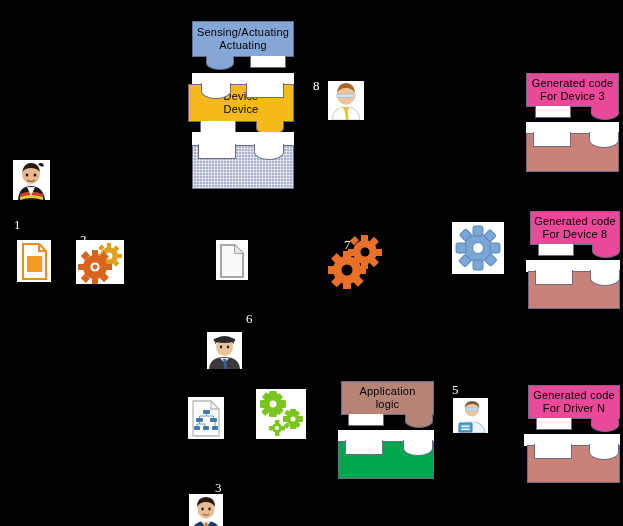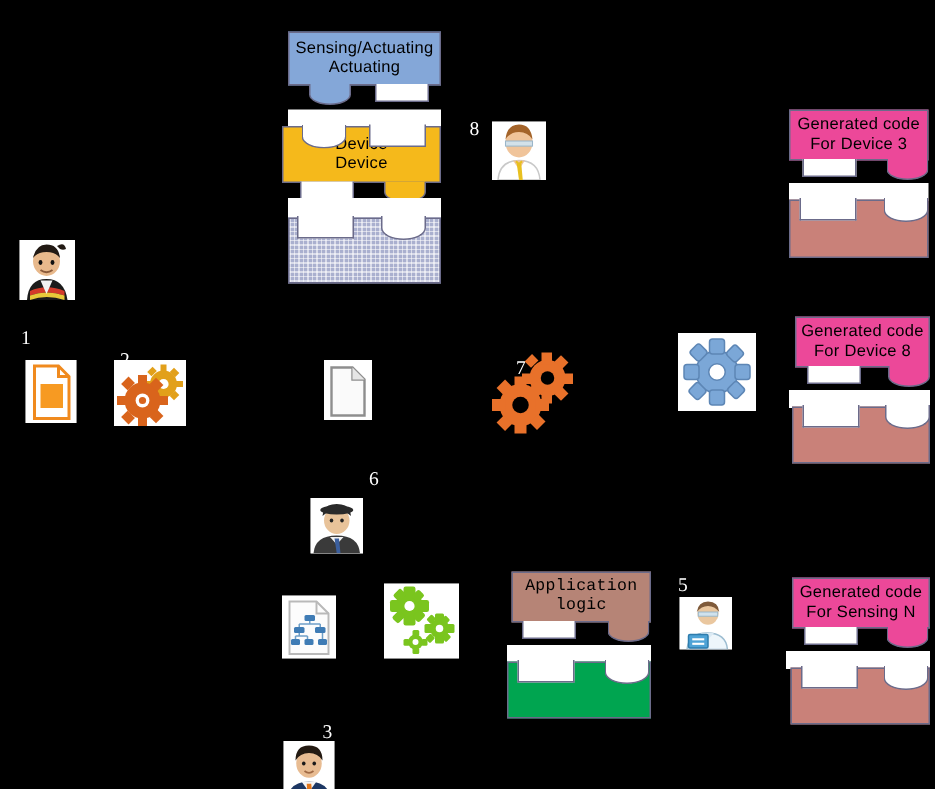--- a/index.html
+++ b/index.html
@@ -141,33 +141,33 @@
 
   <div class="gapstrip" style="left:526px;top:248px;width:94px;height:12px;"></div>
   <div class="pzbody c-rose" style="left:528px;top:259px;width:92px;height:38px;"></div>
   <div class="notch-rect" style="left:535px;top:258px;"></div>
   <div class="notch-round" style="left:590px;top:258px;"></div>
 
   <div class="pz pz-top c-cyan" style="left:528px;top:373px;width:92px;height:34px;">
     <div class="pz-label">
       <span>
         <span>Generated code</span><br>
-        <span>For Sensing N</span>
+        <span>For Driver N</span>
       </span>
     </div>
   </div>
   <div class="tab" style="left:536px;top:406px;"></div>
   <div class="knob c-cyan" style="left:591px;top:406px;"></div>
 
   <div class="gapstrip" style="left:524px;top:422px;width:96px;height:12px;"></div>
   <div class="pzbody c-rose" style="left:527px;top:433px;width:93px;height:38px;"></div>
   <div class="notch-rect" style="left:534px;top:432px;"></div>
   <div class="notch-round" style="left:589px;top:432px;"></div>
 
-  <div class="pz pz-top c-brown" style="left:341px;top:369px;width:93px;height:34px;font-family:Liberation Mono, monospace;">
+  <div class="pz pz-top c-brown" style="left:341px;top:369px;width:93px;height:34px;">
     <div class="pz-label">
       <span>
         <span>Application</span><br>
         <span>logic</span>
       </span>
     </div>
   </div>
   <div class="tab" style="left:348px;top:402px;"></div>
   <div class="knob c-brown" style="left:405px;top:402px;"></div>
 

